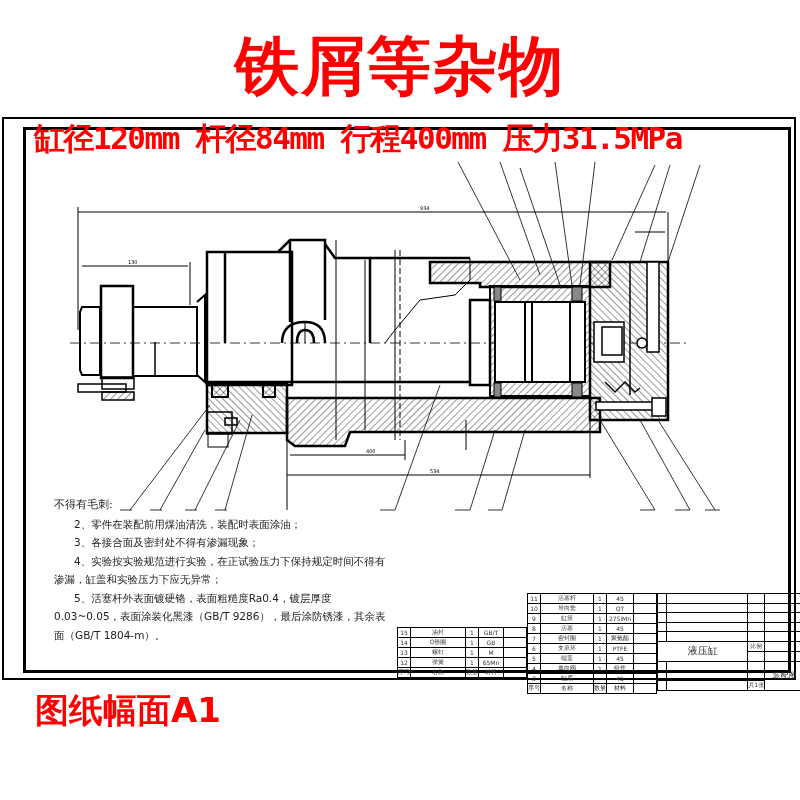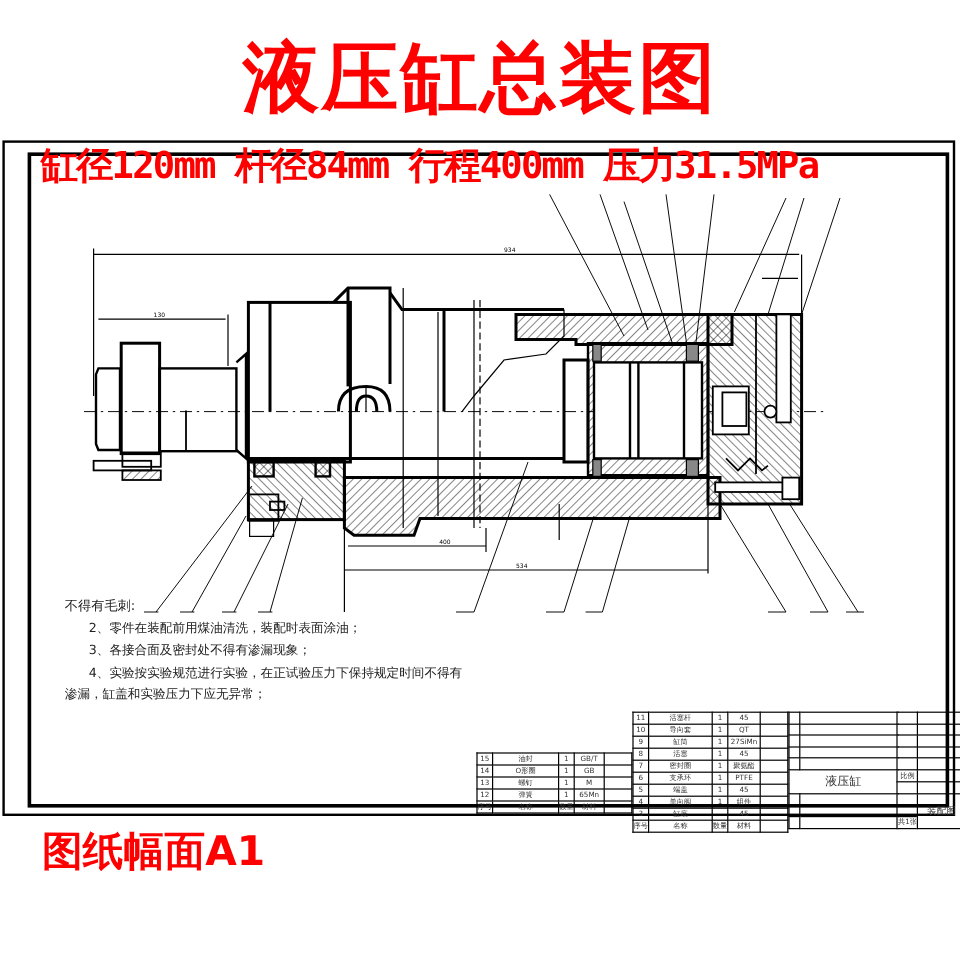--- a/index.html
+++ b/index.html
@@ -12,21 +12,21 @@
   .tech{position:absolute;left:54px;top:496px;width:340px;font-family:"DejaVu Sans",sans-serif;font-size:10.5px;line-height:18.5px;color:#222;}
   .tech .h{font-size:11px;}
   .tech .i{text-indent:20px;}
   .tb{position:absolute;border-collapse:collapse;font-size:6px;font-family:"DejaVu Sans",sans-serif;color:#333;}
   .tb td{border:1px solid #000;height:8.6px;padding:0;text-align:center;overflow:hidden;white-space:nowrap;}
   .footer{position:absolute;left:22px;top:686px;color:#ff0000;font-weight:bold;font-size:34px;line-height:48px;margin-left:13px;}
 </style>
 </head>
 <body>
 
-<div class="title">液压缸总装图</div>
+<div class="title">铁屑等杂物</div>
 
 <div class="frame-outer"></div>
 <div class="frame-inner"></div>
 
 <div class="spec">缸径120mm 杆径84mm 行程400mm 压力31.5MPa</div>
 
 <svg class="drawing" width="800" height="800" viewBox="0 0 800 800">
   <defs>
     <pattern id="hatch" patternUnits="userSpaceOnUse" width="5" height="5" patternTransform="rotate(45)">
       <line x1="0" y1="0" x2="0" y2="5" stroke="#000" stroke-width="0.8"></line>
@@ -155,20 +155,21 @@
     <text x="366" y="453">400</text>
     <text x="430" y="473">534</text>
   </g>
 </svg>
 
 <div class="tech">
   <div class="h">不得有毛刺:</div>
   <div class="i">2、零件在装配前用煤油清洗，装配时表面涂油；</div>
   <div class="i">3、各接合面及密封处不得有渗漏现象；</div>
   <div class="i">4、实验按实验规范进行实验，在正试验压力下保持规定时间不得有渗漏，缸盖和实验压力下应无异常；</div>
+  <div class="i">5、活塞杆外表面镀硬铬，表面粗糙度Ra0.4，镀层厚度0.03~0.05，表面涂装化黑漆（GB/T 9286），最后涂防锈漆，其余表面（GB/T 1804-m）。</div>
 </div>
 
 <table class="tb" style="left:397px;top:627px;width:130px;">
   <tbody>
       <tr>
         <td style="width:10px">15</td>
         <td>油封</td>
         <td style="width:10px">1</td>
         <td style="width:24px">GB/T</td>
         <td style="width:22px"></td>

